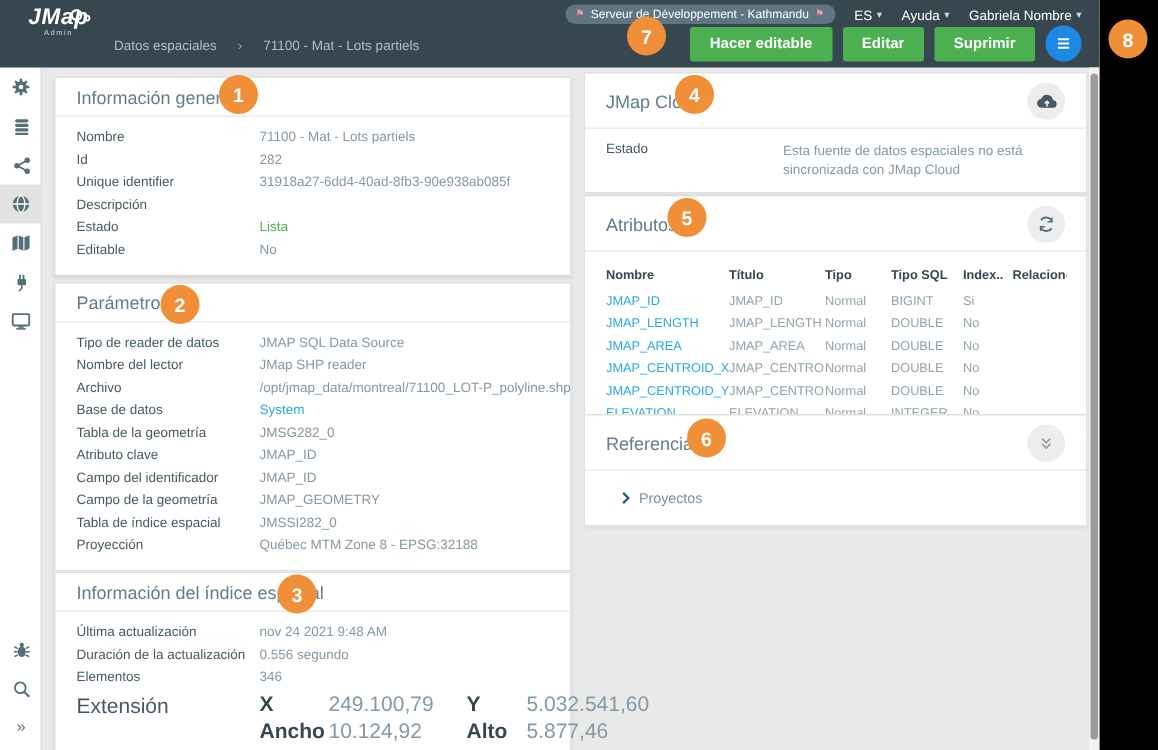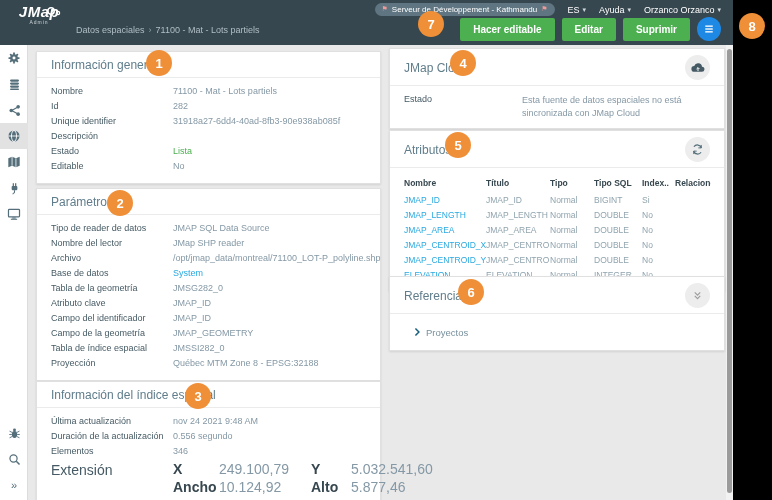--- a/index.html
+++ b/index.html
@@ -8,21 +8,21 @@
 
   .app { position:absolute; left:0; top:0; width:733px; height:500px; background:#e9e9e9; overflow:hidden; }
 
   
   .header { position:absolute; left:0; top:0; width:733px; height:45px; background:#37474f; color:#fff; z-index:5; }
   .logo { position:absolute; left:10px; top:5px; width:58px; text-align:center; }
   .logo-text { font-size:15px; font-weight:bold; font-style:italic; letter-spacing:0.5px; line-height:14px; }
   .logo-dots { position:absolute; left:36px; top:-3px; }
   .logo-sub { font-size:5px; color:#cfd8dc; letter-spacing:1px; }
   .h-title { position:absolute; left:76px; top:6px; font-size:13px; font-weight:bold; }
-  .h-crumb { position:absolute; left:76px; top:25px; font-size:9px; color:#b0bec5; display:flex; gap:4px; align-items:center; }
+  .h-crumb { position:absolute; left:76px; top:25px; font-size:9px; color:#b0bec5; display:flex; gap:14px; align-items:center; }
   .h-crumb .sep { color:#8aa0ab; }
   .h-topright { position:absolute; right:12px; top:3px; display:flex; align-items:center; gap:13px; font-size:9px; }
   .pill { background:#5f7682; border-radius:8px; padding:2px 7px; font-size:8px; display:flex; align-items:flex-start; gap:4px; }
   .flag { color:#ef9a9a; font-size:7px; }
   .menu-label { display:flex; align-items:center; gap:3px; cursor:pointer; }
   .caret { font-size:7px; color:#cfd8dc; }
   .h-buttons { position:absolute; right:12px; top:17px; display:flex; align-items:center; gap:7px; }
   .btn-green { background:#4caf50; color:#fff; border:none; border-radius:2px; font-family:"Liberation Sans",sans-serif; font-size:10px; font-weight:bold; padding:6px 13px; cursor:pointer; }
   .btn-menu { width:24px; height:24px; border-radius:50%; background:#1e88e5; border:none; display:flex; align-items:center; justify-content:center; cursor:pointer; }
 
@@ -107,21 +107,21 @@
       </span>
       <span class="menu-label">
         <span>ES</span>
         <span class="caret">▾</span>
       </span>
       <span class="menu-label">
         <span>Ayuda</span>
         <span class="caret">▾</span>
       </span>
       <span class="menu-label">
-        <span>Orzanco Orzanco</span>
+        <span>Gabriela Nombre</span>
         <span class="caret">▾</span>
       </span>
     </div>
     <div class="h-buttons">
       <button class="btn-green">Hacer editable</button>
       <button class="btn-green">Editar</button>
       <button class="btn-green">Suprimir</button>
       <button class="btn-menu">
         <svg width="12" height="12" viewBox="0 0 16 16" stroke="#fff" stroke-width="1.8">
             <line x1="3" y1="4.2" x2="13" y2="4.2"></line>

